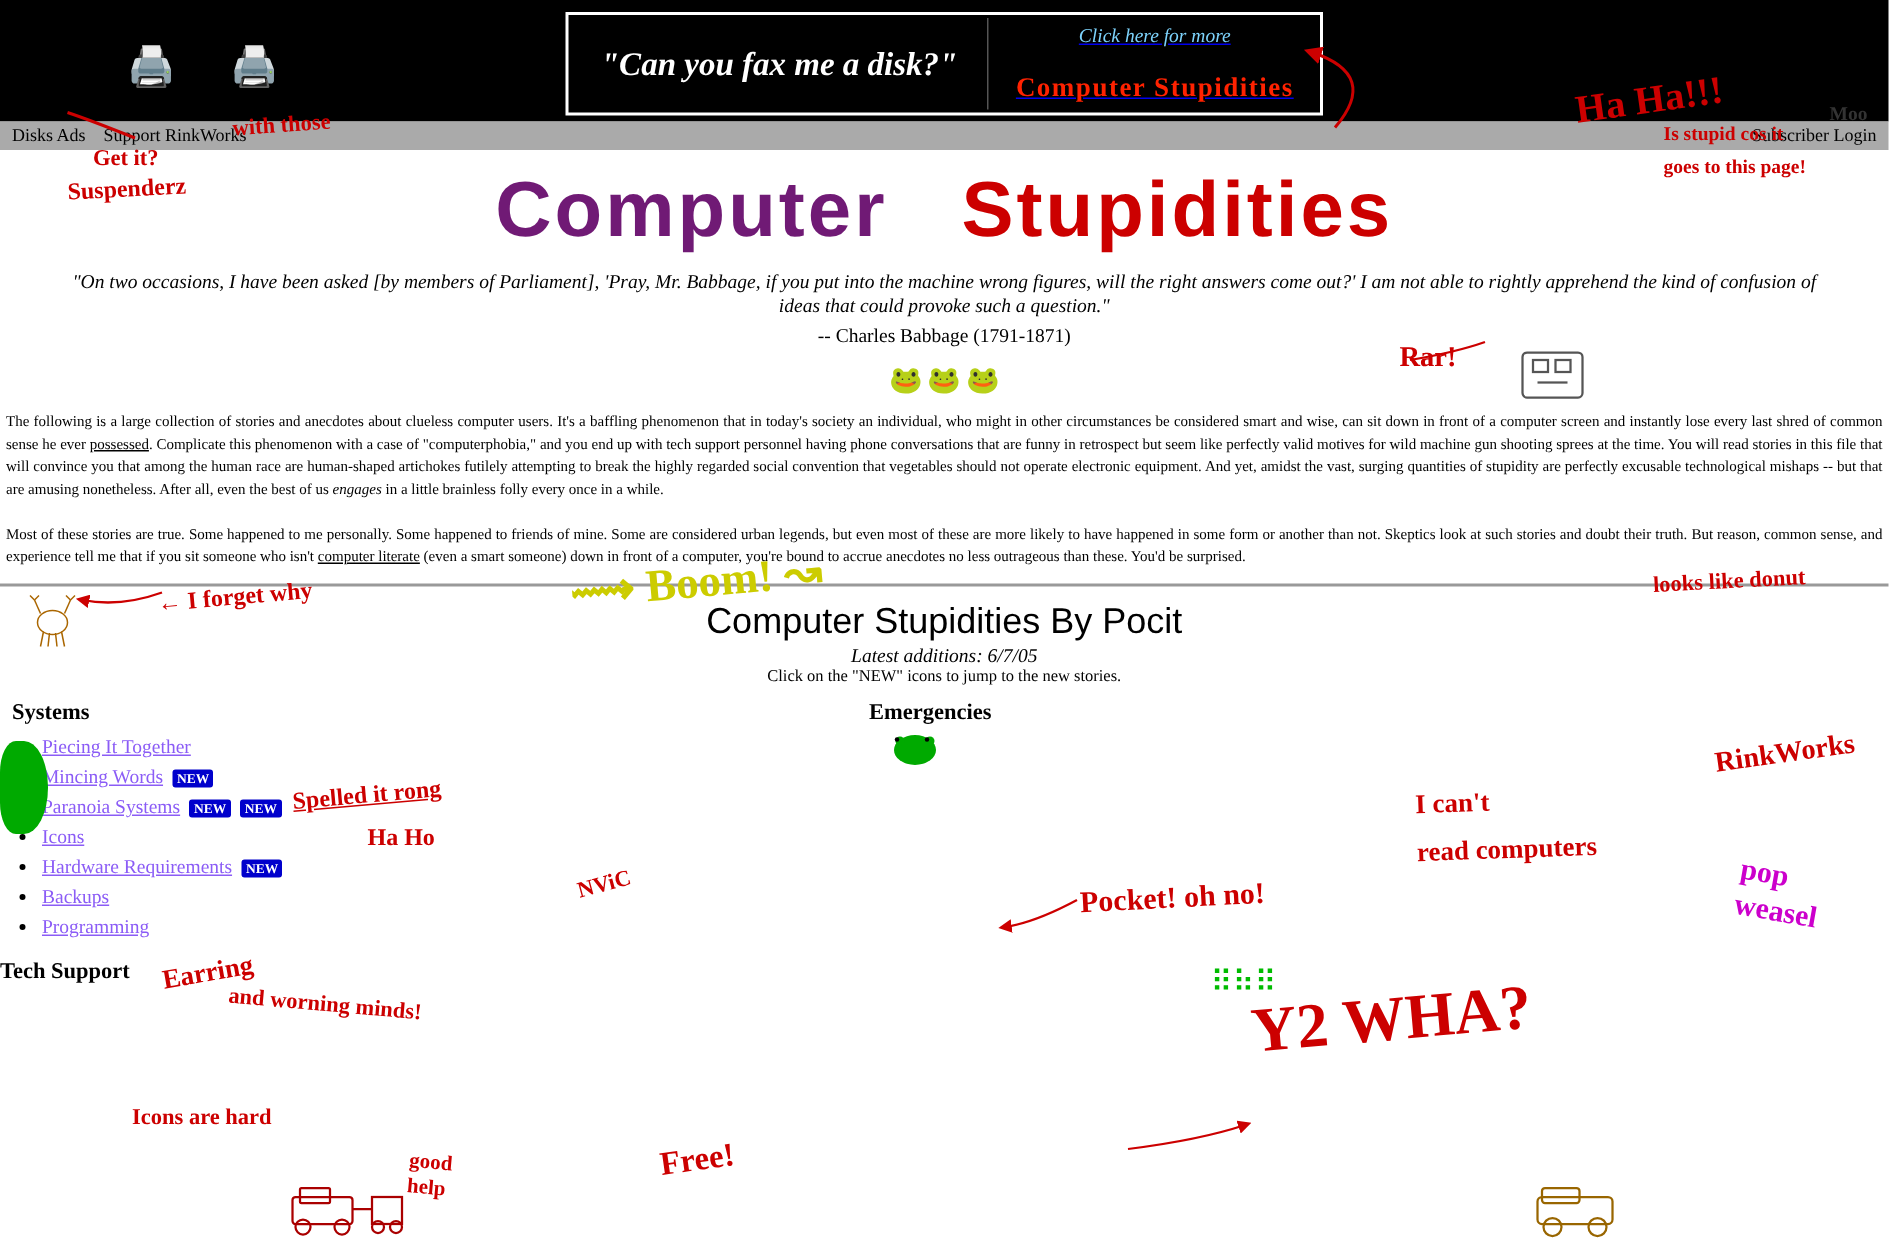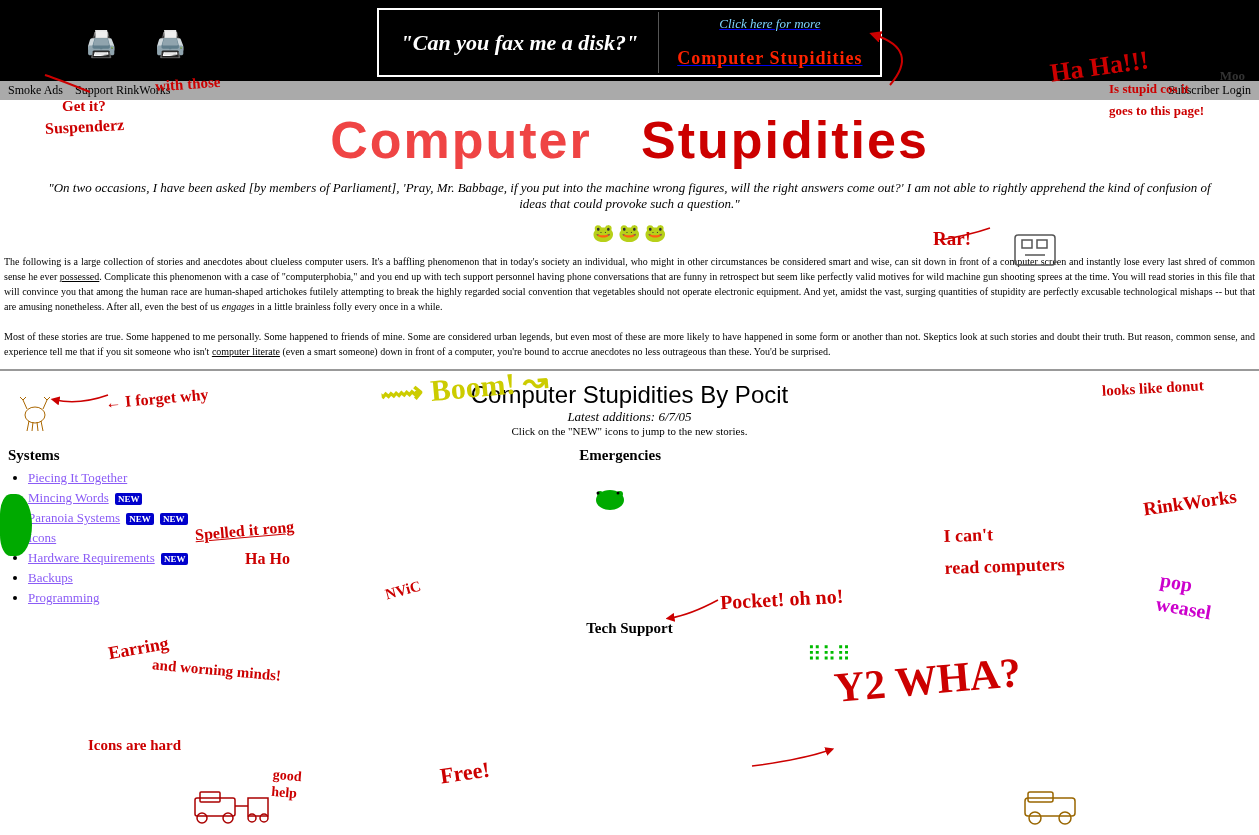--- a/index.html
+++ b/index.html
@@ -54,21 +54,21 @@
     
     #site-title {
       text-align: center;
       margin: 10px 0 6px 0;
       font-family: Impact, Arial Black, sans-serif;
       font-size: 52px;
       font-weight: bold;
       letter-spacing: 2px;
       position: relative;
     }
-    #site-title .title-computer { color: #ef4444; }
+    #site-title .title-computer { color: #701a75; }
     #site-title .title-stupidities { color: #cc0000; }
 
     
     #quote-section {
       text-align: center;
       margin: 10px 40px;
       font-size: 13px;
     }
     #quote-section .quote-text { font-style: italic; }
     #quote-section .quote-attr { margin-top: 4px; }
@@ -211,37 +211,38 @@
             </span>
           </a>
         </td>
       </tr>
     </tbody>
       </table>
   </div>
 
   <div id="nav-bar">
     <div>
-      <a href="#">Smoke Ads</a>
+      <a href="#">Disks Ads</a>
       &nbsp;&nbsp;
       <a href="#">Support RinkWorks</a>
     </div>
     <div>
       <a href="#">Subscriber Login</a>
     </div>
   </div>
 
   <div id="site-title">
     <span class="title-computer">Computer</span>
     &nbsp;
     <span class="title-stupidities">Stupidities</span>
   </div>
 
   <div id="quote-section">
     <div class="quote-text">"On two occasions, I have been asked [by members of Parliament], 'Pray, Mr. Babbage, if you put into the machine wrong figures, will the right answers come out?' I am not able to rightly apprehend the kind of confusion of ideas that could provoke such a question."</div>
+    <div class="quote-attr">-- Charles Babbage (1791-1871)</div>
   </div>
 
   <div style="text-align:center; margin: 4px 0;">
     <span class="frog-icon">🐸</span>
     <span class="frog-icon">🐸</span>
     <span class="frog-icon">🐸</span>
   </div>
 
   <div id="intro-text">
     <p>The following is a large collection of stories and anecdotes about clueless computer users. It's a baffling phenomenon that in today's society an individual, who might in other circumstances be considered smart and wise, can sit down in front of a computer screen and instantly lose every last shred of common sense he ever <span class="possessed">possessed</span>. Complicate this phenomenon with a case of "computerphobia," and you end up with tech support personnel having phone conversations that are funny in retrospect but seem like perfectly valid motives for wild machine gun shooting sprees at the time. You will read stories in this file that will convince you that among the human race are human-shaped artichokes futilely attempting to break the highly regarded social convention that vegetables should not operate electronic equipment. And yet, amidst the vast, surging quantities of stupidity are perfectly excusable technological mishaps -- but that are amusing nonetheless. After all, even the best of us <em>engages</em> in a little brainless folly every once in a while.</p>
@@ -292,21 +293,21 @@
 
     <div style="flex:1.5;"></div>
 
     <div class="col">
       <div class="col-heading">Emergencies</div>
     </div>
 
     <div style="flex:2;"></div>
   </div>
 
-  <div style="text-align:center; margin-top:4px;">
+  <div style="text-align:left; margin-top:4px;">
     <div class="col-heading">Tech Support</div>
   </div>
 
   <div class="scribble moo-text" style="top:68px; right:14px;">Moo</div>
 
   <div class="scribble red-scribble" style="position:absolute; top:52px; right:110px; font-family:'Comic Sans MS',cursive; font-size:26px; font-weight:bold; color:#cc0000; transform:rotate(-8deg);">Ha Ha!!!</div>
 
   <div class="scribble red-scribble" style="position:absolute; top:78px; right:55px; font-family:'Comic Sans MS',cursive; font-size:13px; color:#cc0000; line-height:1.7;">
     Is stupid cos it<br>goes to this page!
   </div>

